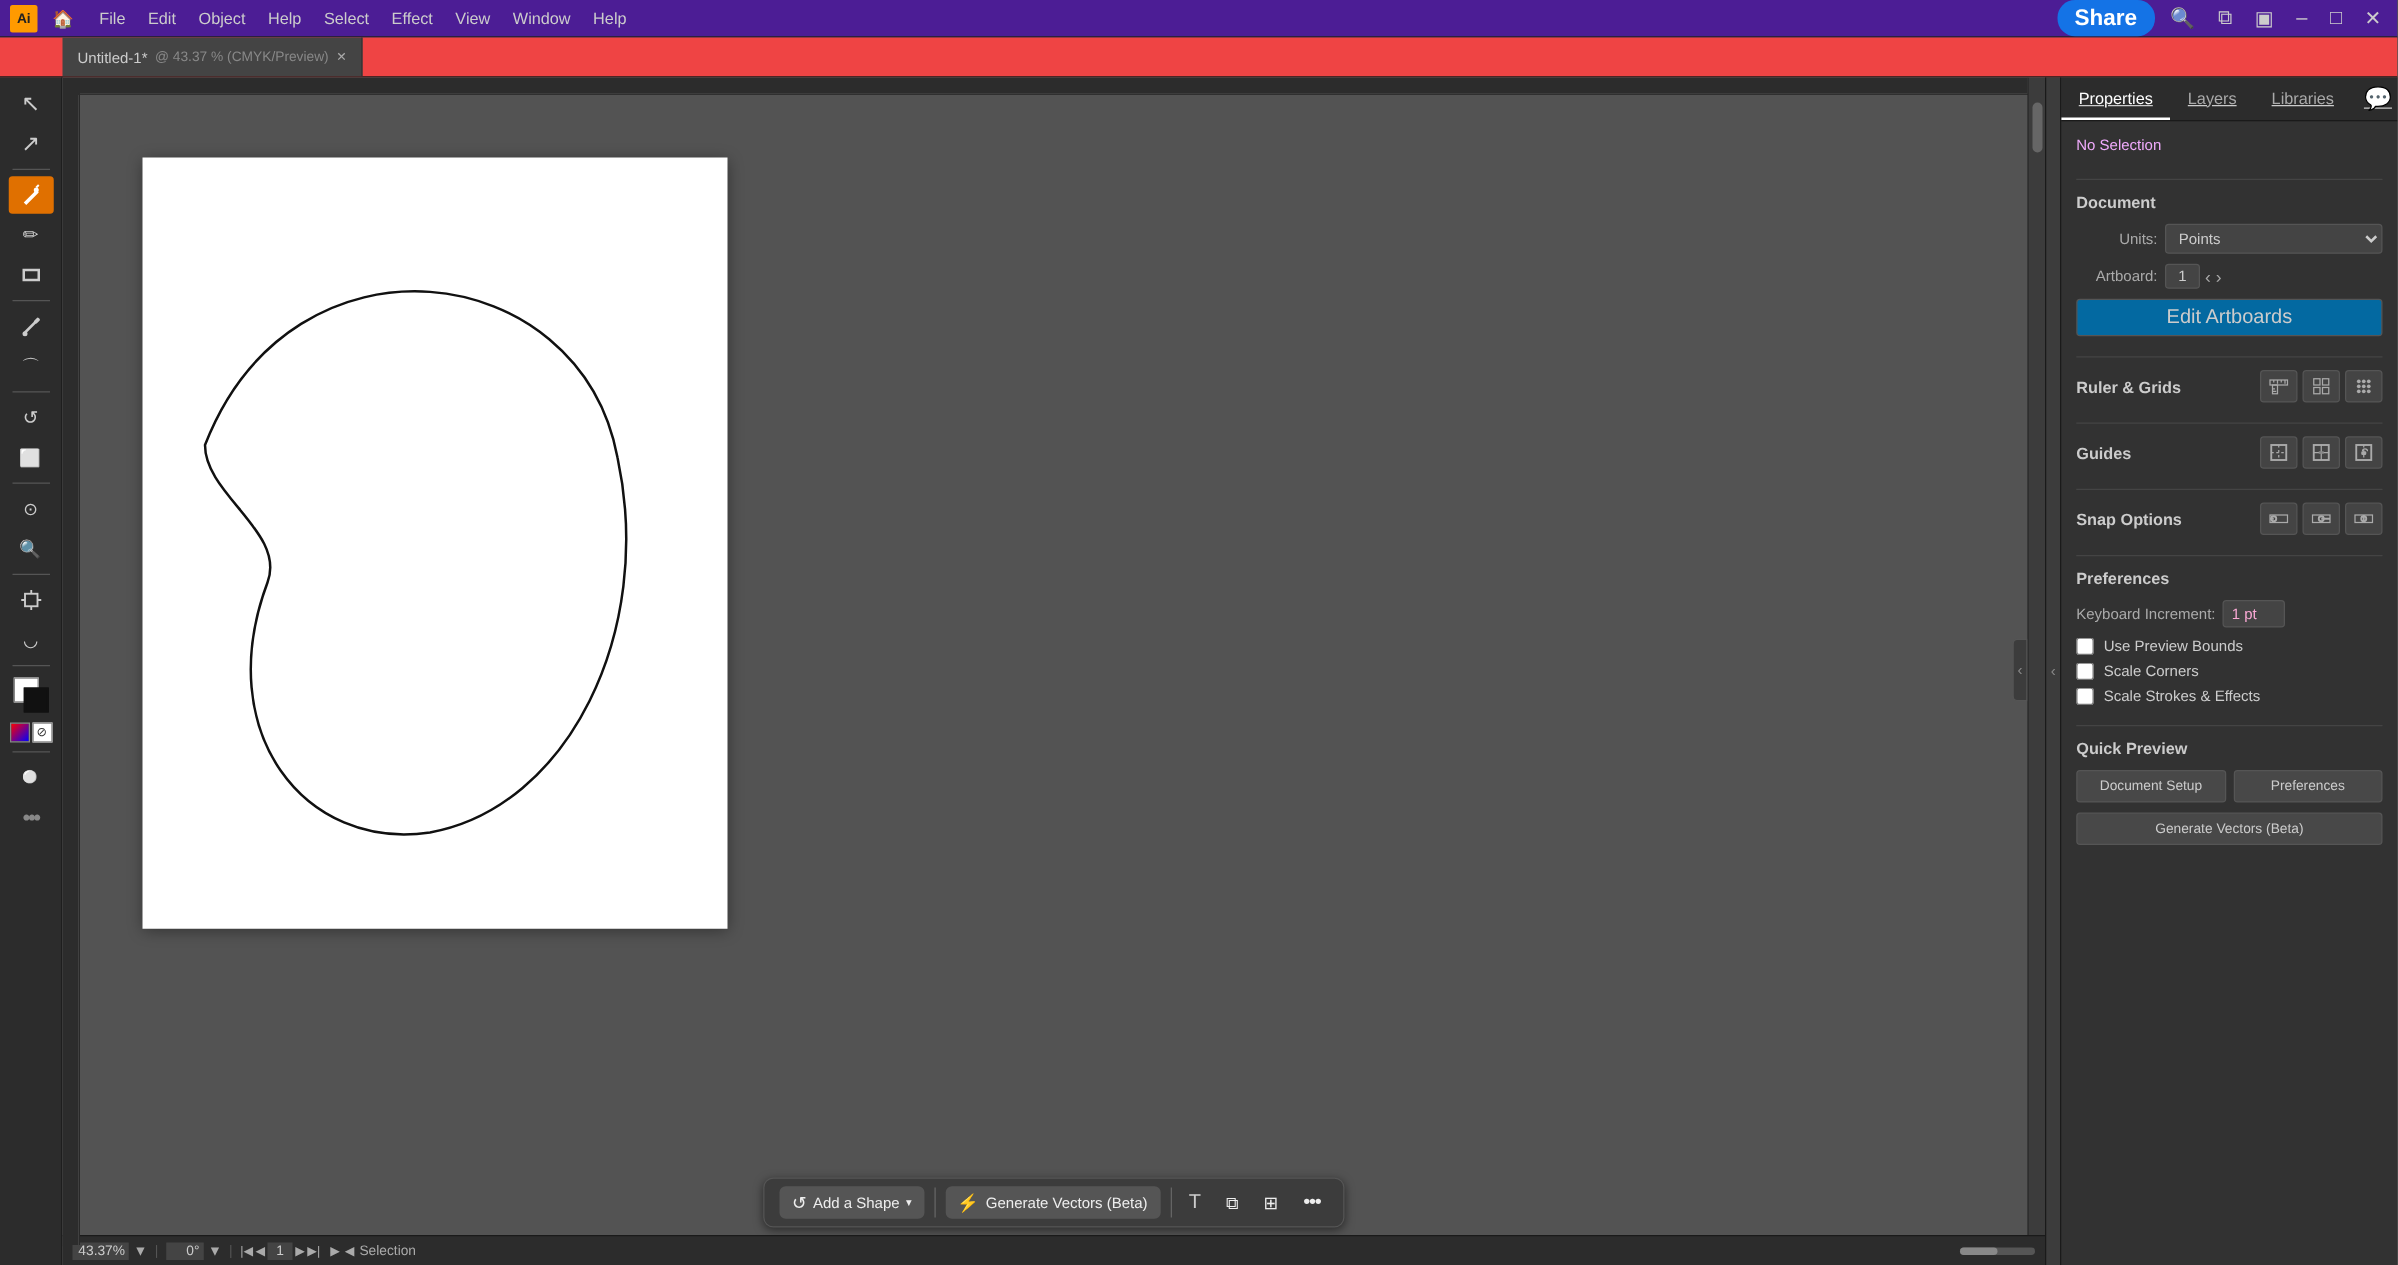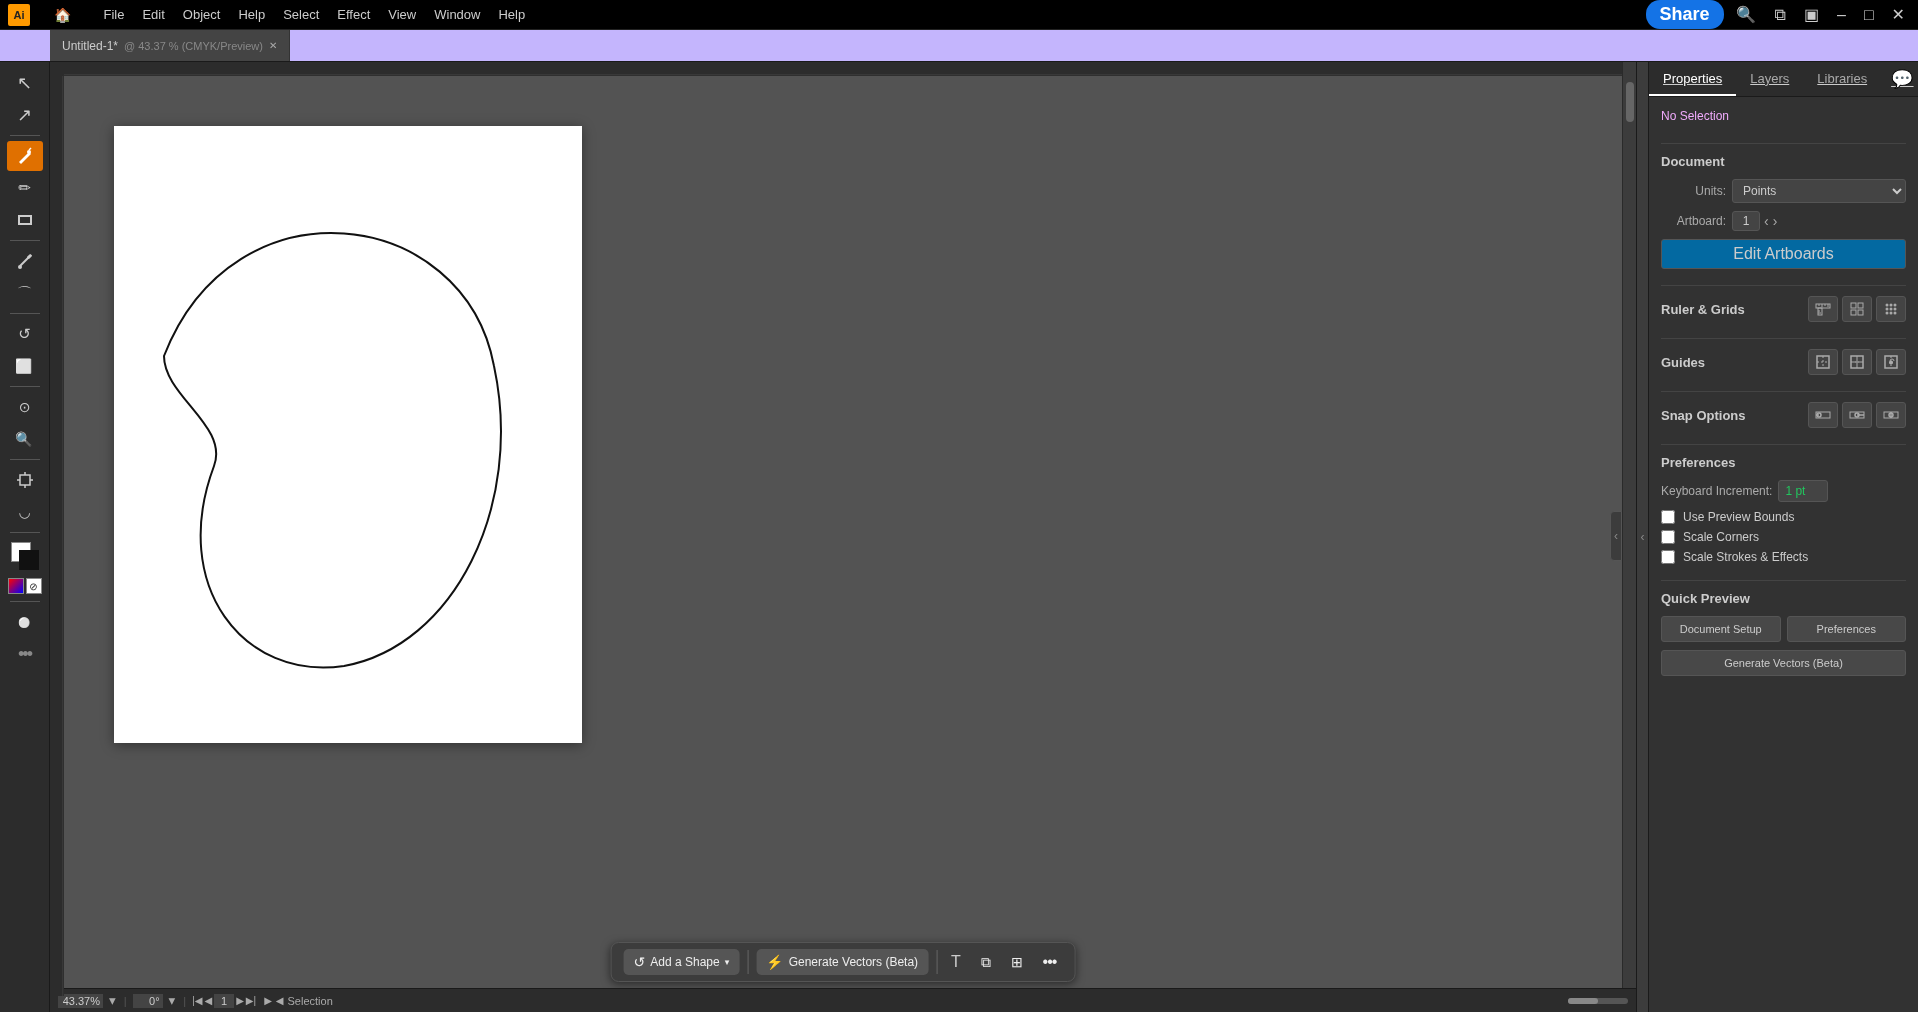--- a/index.html
+++ b/index.html
@@ -1,41 +1,41 @@
 <!DOCTYPE html>
 <html><head>
   <meta charset="utf-8">
   <style>
     * { box-sizing: border-box; margin: 0; padding: 0; }
     body { background: #535353; font-family: 'Arial', sans-serif; font-size: 12px; color: #ccc; overflow: hidden; width: 1918px; height: 1012px; }
 
     
     .title-bar {
       display: flex; align-items: center;
-      background: #000000; height: 30px;
+      background: #4c1d95; height: 30px;
       border-bottom: 1px solid #222;
-      padding: 0 8px; gap: 24px;
+      padding: 0 8px; gap: 12px;
     }
     .ai-logo {
       width: 22px; height: 22px;
       background: #ff9a00;
       color: #222; font-weight: bold; font-size: 11px;
       display: flex; align-items: center; justify-content: center;
       border-radius: 2px; flex-shrink: 0;
     }
     .home-icon { color: #aaa; font-size: 14px; cursor: pointer; }
     .menu-bar { display: flex; gap: 2px; flex: 1; }
     .menu-item { padding: 4px 8px; color: #ccc; cursor: pointer; border-radius: 3px; font-size: 13px; }
     .title-bar-right { display: flex; align-items: center; gap: 8px; margin-left: auto; }
     .share-btn { background: #1473e6; color: white; border: none; border-radius: 14px; padding: 4px 14px; font-size: 18px; cursor: pointer; font-weight: bold; }
     .icon-btn { background: none; border: none; color: #ccc; font-size: 16px; cursor: pointer; padding: 2px 5px; }
 
     
     .tab-bar {
-      background: #c4b5fd; height: 32px;
+      background: #ef4444; height: 32px;
       display: flex; 
       border-bottom: 1px solid #1a1a1a;
       padding-left: 50px;
     }
     .tab {
       display: flex; align-items: center; gap: 6px;
       padding: 6px 12px; background: #444; color: #ccc;
       border-right: 1px solid #333; font-size: 12px; cursor: pointer;
       height: 100%;
     }
@@ -150,21 +150,21 @@
     .prop-section { margin-bottom: 16px; }
     .prop-label { color: #f0abfc; font-size: 12px; margin-bottom: 20px; }
     .prop-title { color: #ccc; font-size: 13px; font-weight: bold; margin-bottom: 10px; }
     .prop-row { display: flex; align-items: center; margin-bottom: 8px; gap: 6px; }
     .prop-row-label { color: #aaa; font-size: 12px; min-width: 65px; text-align: right; }
     .prop-select {
       flex: 1; background: #444; border: 1px solid #555; color: #ccc;
       padding: 3px 6px; border-radius: 3px; font-size: 12px; cursor: pointer;
     }
     .prop-input {
-      flex: 1; background: #444; border: 1px solid #555; color: #22c55e;
+      flex: 1; background: #444; border: 1px solid #555; color: #f9a8d4;
       padding: 3px 6px; border-radius: 3px; font-size: 12px;
     }
     .prop-btn {
       background: #0369a1; border: 1px solid #555; color: #ccc;
       padding: 5px 10px; border-radius: 3px; font-size: 16px; cursor: pointer;
       width: 100%;
     }
 
     
     .icon-grid { display: flex; gap: 4px; }

